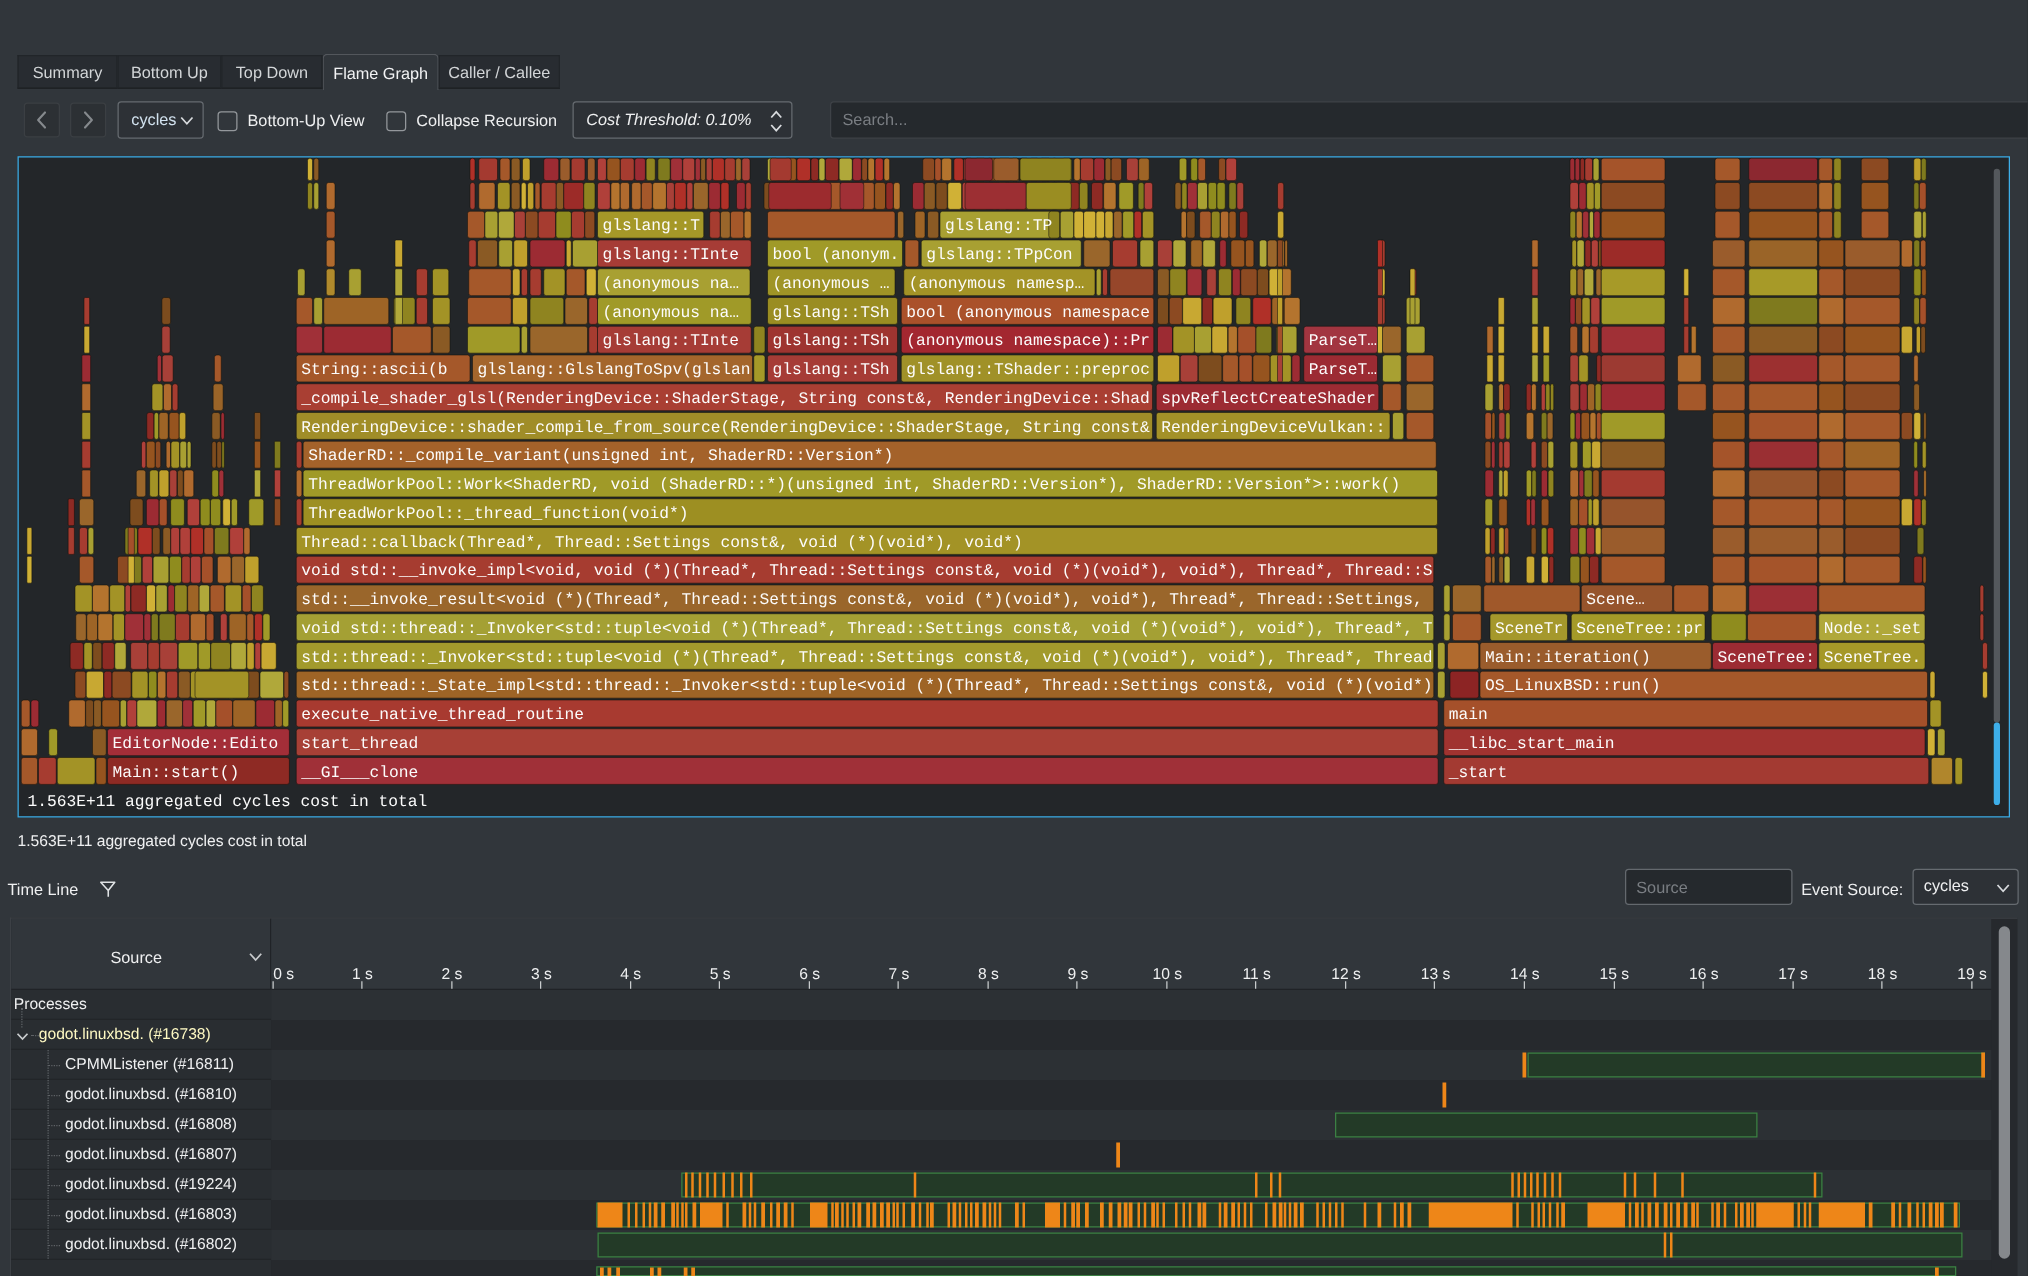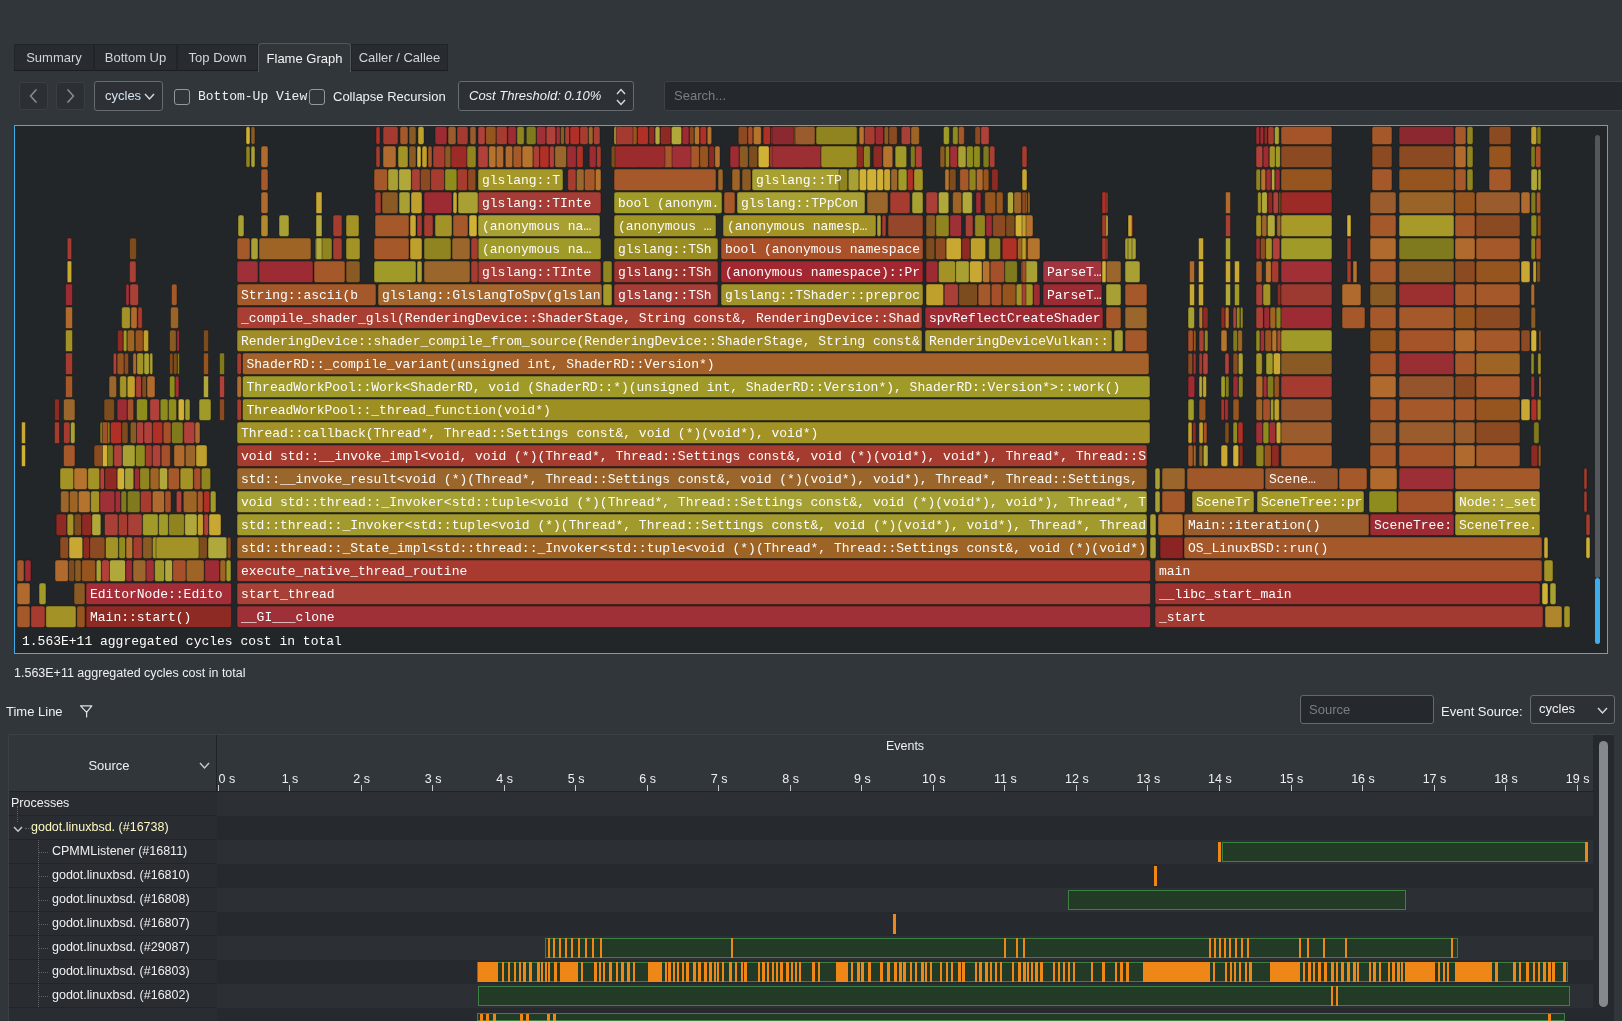--- a/index.html
+++ b/index.html
@@ -43,21 +43,21 @@
   <div class="tbtn" style="left:56px; top:2px;"><svg width="27" height="26" viewBox="0 0 27 26">
           <path d="M11 7 L16.5 13 L11 19" stroke="#85898d" stroke-width="1.7" fill="none" stroke-linecap="round" stroke-linejoin="round"></path>
         </svg></div>
   <div class="combo" style="left:94px; top:1px; width:69px; height:30px;">
     <span style="position:absolute;left:10px;top:6px;color:#d2e2ef">cycles</span>
     <svg style="position:absolute;right:7px;top:10px" width="11" height="9" viewBox="0 0 11 9">
           <path d="M1 2 L5.5 7 L10 2" stroke="#d7dadd" stroke-width="1.4" fill="none"></path>
         </svg>
   </div>
   <div class="checkbox" style="left:174px; top:9px;"></div>
-  <div class="tlabel" style="left:198px; top:9px;font-family:Liberation Mono, monospace;">Bottom-Up View</div>
+  <div class="tlabel" style="left:198px; top:9px;">Bottom-Up View</div>
   <div class="checkbox" style="left:309px; top:9px;"></div>
   <div class="tlabel" style="left:333px; top:9px;">Collapse Recursion</div>
   <div class="combo" style="left:458px; top:1px; width:176px; height:30px;">
     <span style="position:absolute;left:10px;top:6px;font-style:italic;">Cost Threshold: 0.10%</span>
     <svg style="position:absolute;right:6px;top:5px" width="12" height="20" viewBox="0 0 12 20">
           <path d="M2 7 L6 2.5 L10 7" stroke="#d7dadd" stroke-width="1.4" fill="none"></path>
           <path d="M2 13 L6 17.5 L10 13" stroke="#d7dadd" stroke-width="1.4" fill="none"></path>
         </svg>
   </div>
   <div class="lineedit" style="left:664px; top:1px; width:962px; height:30px;text-align:center;">
@@ -934,21 +934,20 @@
 </div>
 
 <div class="tl-table"></div>
 
 <div style="position:absolute;left:9px;top:735px;width:208px;height:57px;background:#31363b;border-right:1px solid #202327;border-bottom:1px solid #202327"></div>
 <div style="position:absolute;left:217px;top:735px;width:1376px;height:57px;background:#31363b;border-bottom:1px solid #202327"></div>
 <div style="position:absolute;left:9px;top:758px;width:200px;text-align:center;font-size:13px;color:#eff0f1">Source</div>
 <svg style="position:absolute;left:198px;top:760px" width="13" height="11" viewBox="0 0 13 11">
       <path d="M2 3 L6.5 8 L11 3" stroke="#c8cbcd" stroke-width="1.4" fill="none"></path>
     </svg>
-<div style="position:absolute;left:217px;top:739px;width:1376px;text-align:center;font-size:12.5px;color:#eff0f1">Events</div>
 <div style="position:absolute;left:217.5px;top:785px;width:1px;height:6px;background:#c8cbcd"></div>
 <div style="position:absolute;left:218.5px;top:772px;font-size:12.5px;color:#eff0f1">0 s</div>
 <div style="position:absolute;left:289.0px;top:785px;width:1px;height:6px;background:#c8cbcd"></div>
 <div style="position:absolute;left:275.0px;top:772px;width:30px;text-align:center;font-size:12.5px;color:#eff0f1">1 s</div>
 <div style="position:absolute;left:360.6px;top:785px;width:1px;height:6px;background:#c8cbcd"></div>
 <div style="position:absolute;left:346.6px;top:772px;width:30px;text-align:center;font-size:12.5px;color:#eff0f1">2 s</div>
 <div style="position:absolute;left:432.1px;top:785px;width:1px;height:6px;background:#c8cbcd"></div>
 <div style="position:absolute;left:418.1px;top:772px;width:30px;text-align:center;font-size:12.5px;color:#eff0f1">3 s</div>
 <div style="position:absolute;left:503.6px;top:785px;width:1px;height:6px;background:#c8cbcd"></div>
 <div style="position:absolute;left:489.6px;top:772px;width:30px;text-align:center;font-size:12.5px;color:#eff0f1">4 s</div>
@@ -994,21 +993,21 @@
 <div style="position:absolute;left:9px;top:864px;width:208px;height:24px;background:#292d31;border-bottom:1px solid #222528;box-sizing:border-box"></div>
 <div style="position:absolute;left:52px;top:868px;font-size:12.5px;color:#eff0f1;white-space:nowrap">godot.linuxbsd. (#16810)</div>
 <div style="position:absolute;left:217px;top:864px;width:1376px;height:24px;background:#26292d"></div>
 <div style="position:absolute;left:9px;top:888px;width:208px;height:24px;background:#292d31;border-bottom:1px solid #222528;box-sizing:border-box"></div>
 <div style="position:absolute;left:52px;top:892px;font-size:12.5px;color:#eff0f1;white-space:nowrap">godot.linuxbsd. (#16808)</div>
 <div style="position:absolute;left:217px;top:888px;width:1376px;height:24px;background:#2c3034"></div>
 <div style="position:absolute;left:9px;top:912px;width:208px;height:24px;background:#292d31;border-bottom:1px solid #222528;box-sizing:border-box"></div>
 <div style="position:absolute;left:52px;top:916px;font-size:12.5px;color:#eff0f1;white-space:nowrap">godot.linuxbsd. (#16807)</div>
 <div style="position:absolute;left:217px;top:912px;width:1376px;height:24px;background:#26292d"></div>
 <div style="position:absolute;left:9px;top:936px;width:208px;height:24px;background:#292d31;border-bottom:1px solid #222528;box-sizing:border-box"></div>
-<div style="position:absolute;left:52px;top:940px;font-size:12.5px;color:#eff0f1;white-space:nowrap">godot.linuxbsd. (#29087)</div>
+<div style="position:absolute;left:52px;top:940px;font-size:12.5px;color:#eff0f1;white-space:nowrap">godot.linuxbsd. (#19224)</div>
 <div style="position:absolute;left:217px;top:936px;width:1376px;height:24px;background:#2c3034"></div>
 <div style="position:absolute;left:9px;top:960px;width:208px;height:24px;background:#292d31;border-bottom:1px solid #222528;box-sizing:border-box"></div>
 <div style="position:absolute;left:52px;top:964px;font-size:12.5px;color:#eff0f1;white-space:nowrap">godot.linuxbsd. (#16803)</div>
 <div style="position:absolute;left:217px;top:960px;width:1376px;height:24px;background:#26292d"></div>
 <div style="position:absolute;left:9px;top:984px;width:208px;height:24px;background:#292d31;border-bottom:1px solid #222528;box-sizing:border-box"></div>
 <div style="position:absolute;left:52px;top:988px;font-size:12.5px;color:#eff0f1;white-space:nowrap">godot.linuxbsd. (#16802)</div>
 <div style="position:absolute;left:217px;top:984px;width:1376px;height:24px;background:#2c3034"></div>
 <div style="position:absolute;left:17px;top:806px;width:1px;height:16px;border-left:1px dotted #5f6367"></div>
 <svg style="position:absolute;left:12px;top:823px" width="12" height="12" viewBox="0 0 12 12">
       <path d="M2 4 L6 8.2 L10 4" stroke="#c8cbcd" stroke-width="1.4" fill="none"></path>

